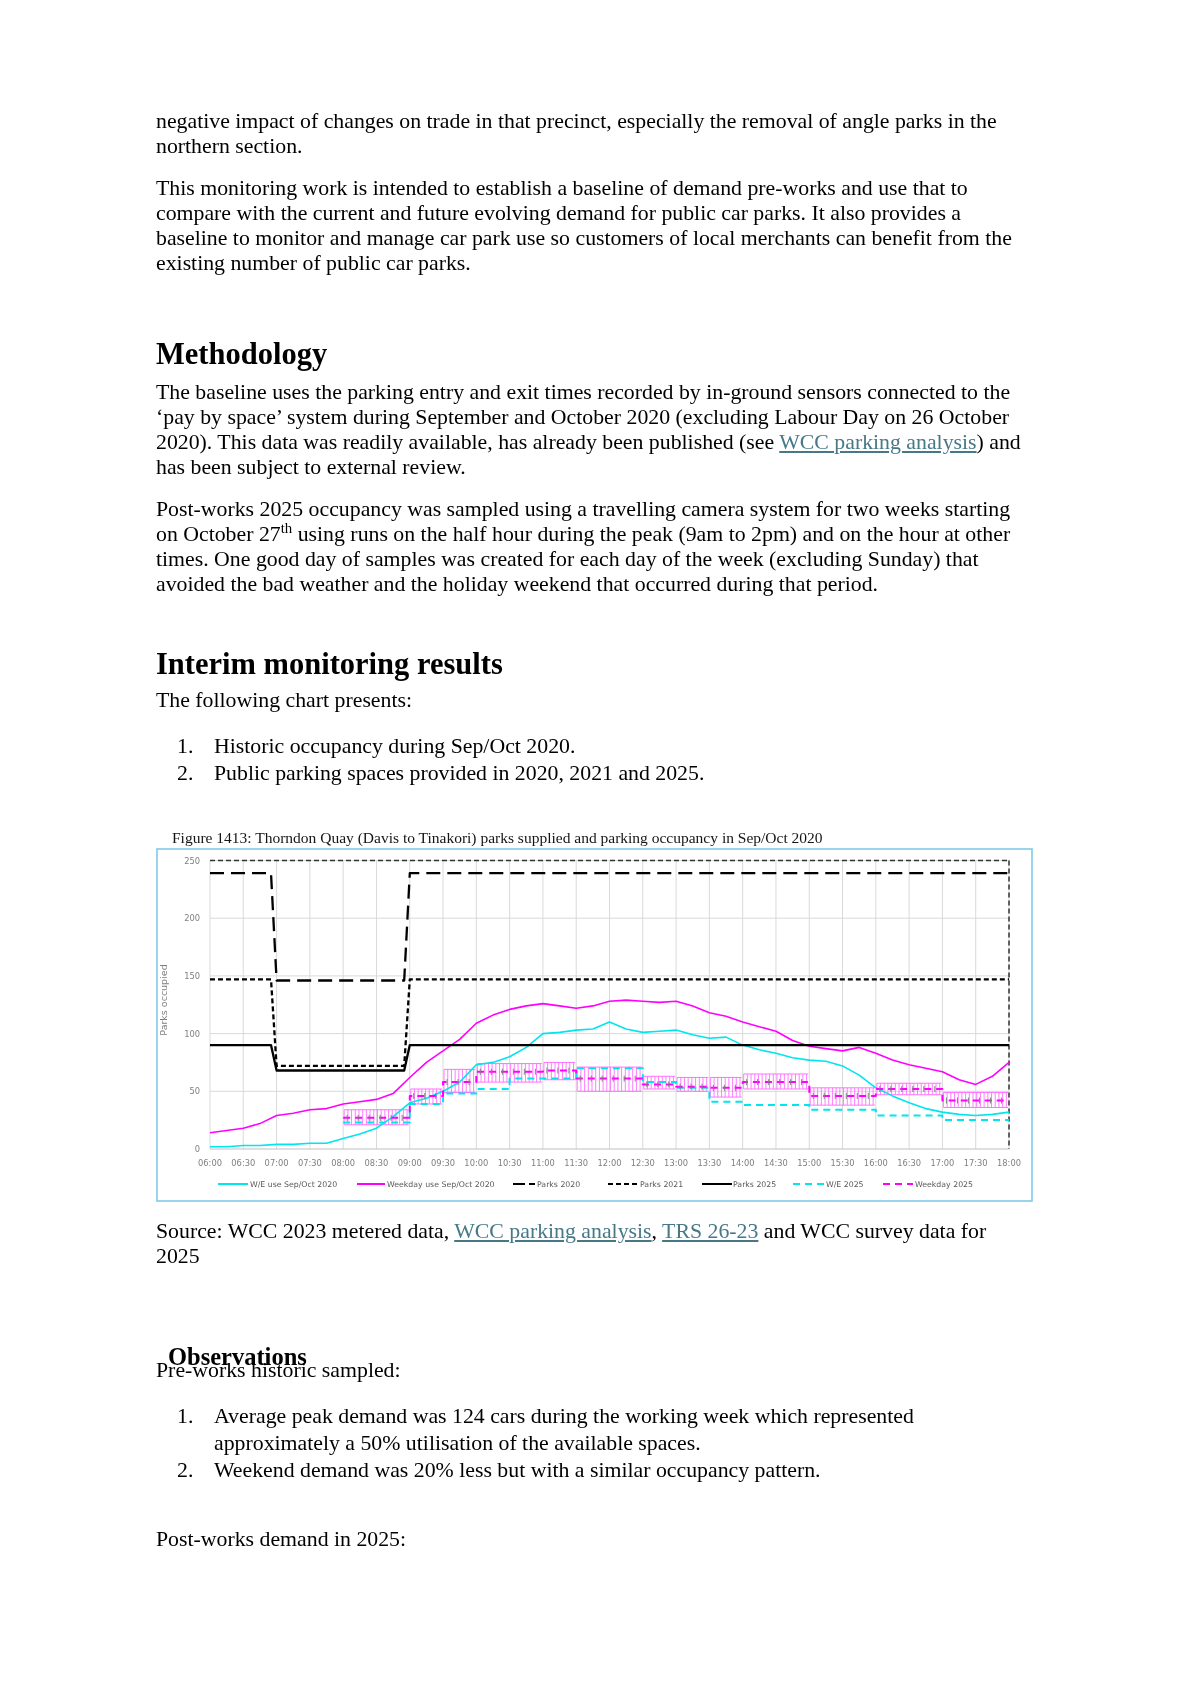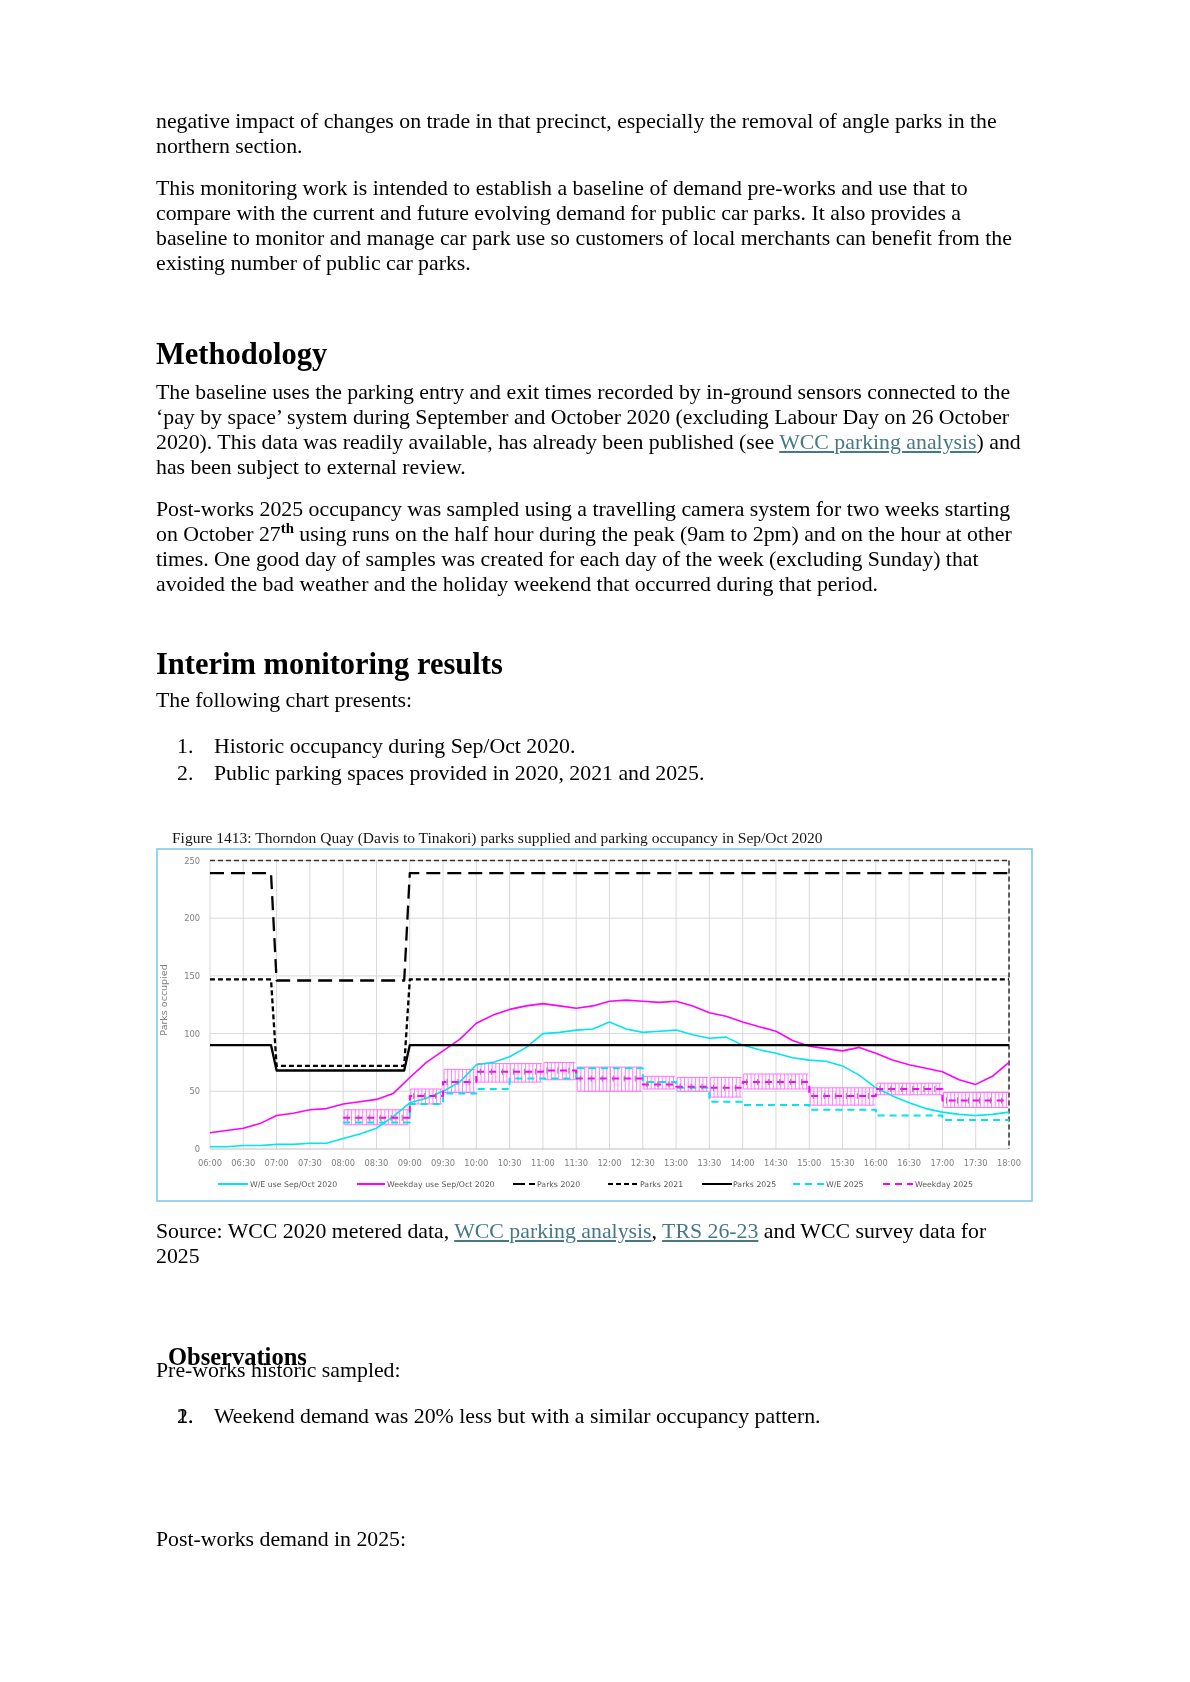--- a/index.html
+++ b/index.html
@@ -4,21 +4,21 @@
 <style>
   html, body { margin: 0; padding: 0; background: #ffffff; }
   body {
     width: 1190px; height: 1682px; position: relative; overflow: hidden;
     font-family: "Liberation Serif", "DejaVu Serif", serif; color: #000;
   }
   .para {
     position: absolute; left: 156px; width: 870px; margin: 0;
     font-size: 21.8px; line-height: 25px;
   }
-  .para sup { font-size: 0.68em; line-height: 0; vertical-align: super; font-weight: bold; }
+  .para sup { font-size: 0.68em; line-height: 0; vertical-align: super; }
   .heading {
     position: absolute; left: 156px; margin: 0;
     font-size: 30.5px; line-height: 34px; font-weight: bold;
   }
   .subheading {
     position: absolute; left: 156px; margin: 12px;
     font-size: 24.5px; line-height: 28px; font-weight: bold;
   }
   .list {
     position: absolute; left: 156px; width: 870px; margin: 0; padding: 0;
@@ -429,21 +429,21 @@
           <text x="670" y="339" font-size="7.8" fill="#595959">W/E 2025</text>
         </g>
         <g>
           <line x1="727" x2="757" y1="336" y2="336" stroke="#ff00ff" stroke-width="2" stroke-dasharray="7 5"></line>
           <text x="759" y="339" font-size="7.8" fill="#595959">Weekday 2025</text>
         </g>
       </g>
     </svg>
 </div>
 
-<p class="para" style="top:1219px"><span>Source: WCC 2020 metered data, </span><a class="lnk" href="#">WCC parking analysis</a><span>, </span><a class="lnk" href="#">TRS 26-23</a><span> and WCC survey data for 2025</span></p>
+<p class="para" style="top:1219px"><span>Source: WCC 2023 metered data, </span><a class="lnk" href="#">WCC parking analysis</a><span>, </span><a class="lnk" href="#">TRS 26-23</a><span> and WCC survey data for 2025</span></p>
 
 <h3 class="subheading" style="top:1331px">Observations</h3>
 <p class="para" style="top:1358px">Pre-works historic sampled:</p>
 <ol class="list" style="top:1403px">
-  <li><span class="num">1.</span></li>
+  <li><span class="num">1.</span><span>Average peak demand was 124 cars during the working week which represented approximately a 50% utilisation of the available spaces.</span></li>
   <li><span class="num">2.</span><span>Weekend demand was 20% less but with a similar occupancy pattern.</span></li>
 </ol>
 <p class="para" style="top:1527px">Post-works demand in 2025:</p>
 
 </body></html>

